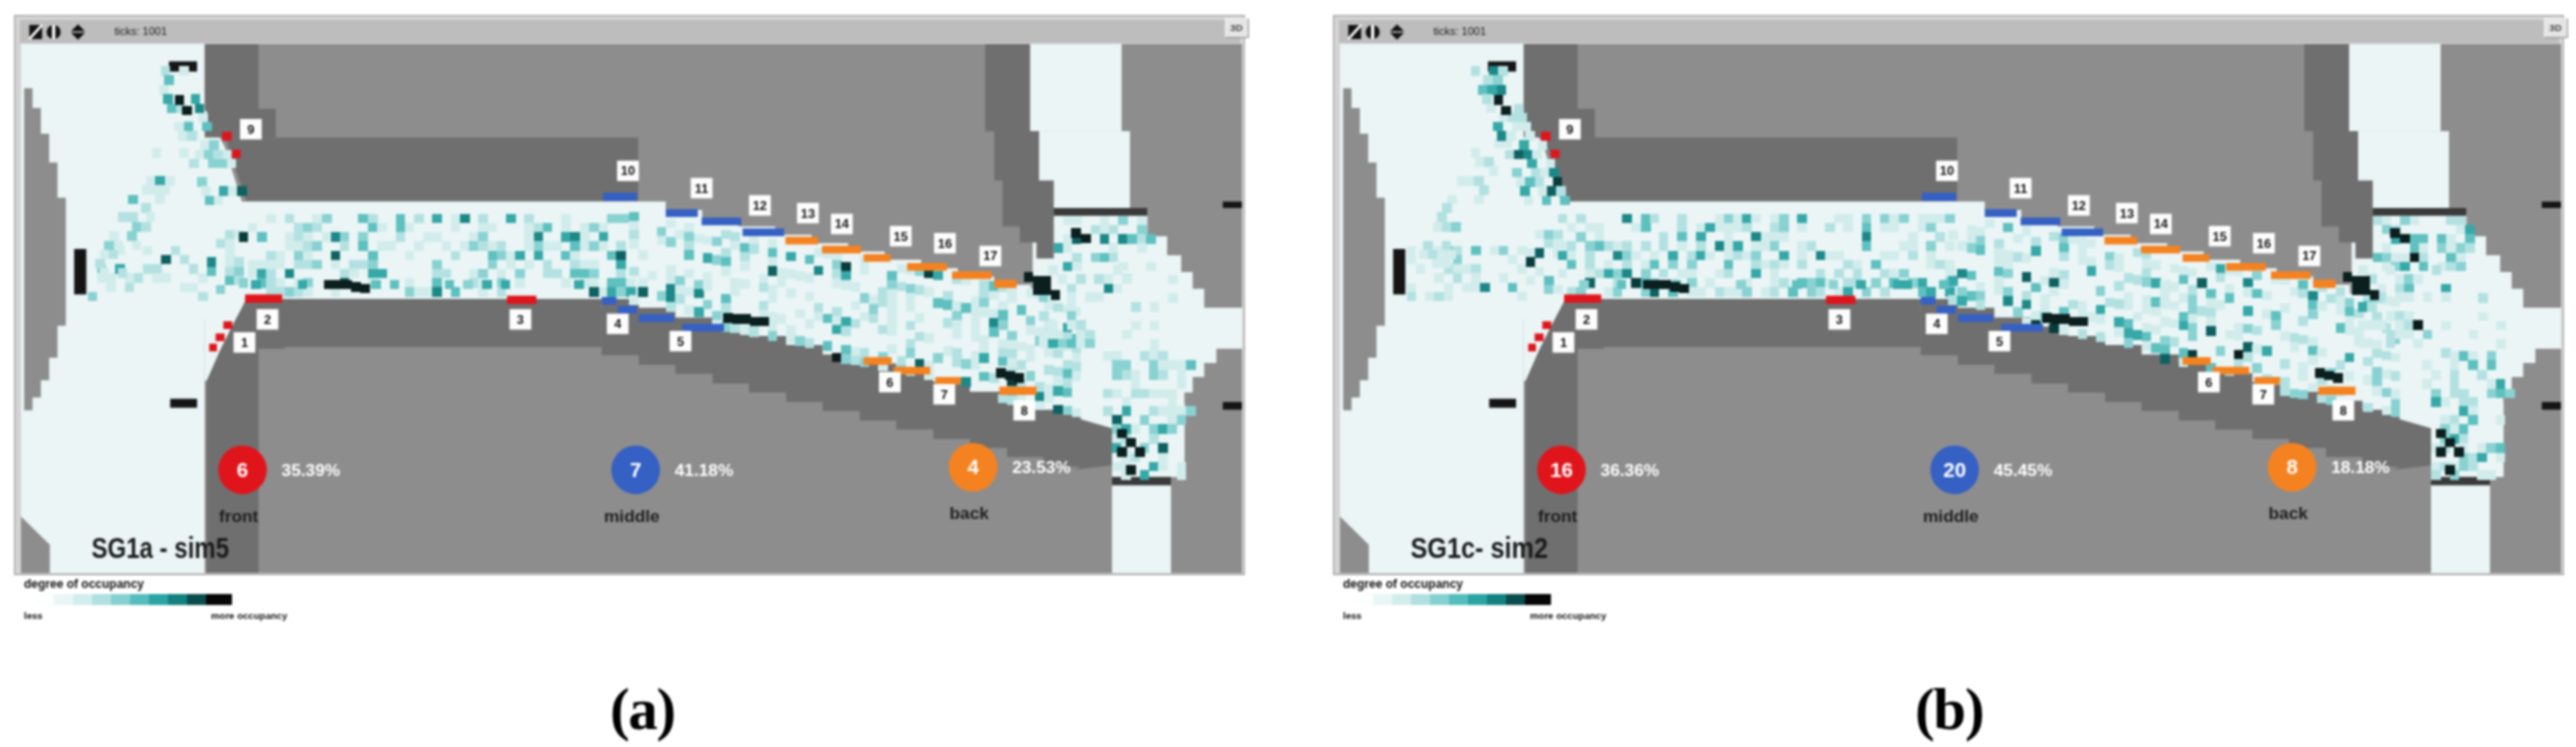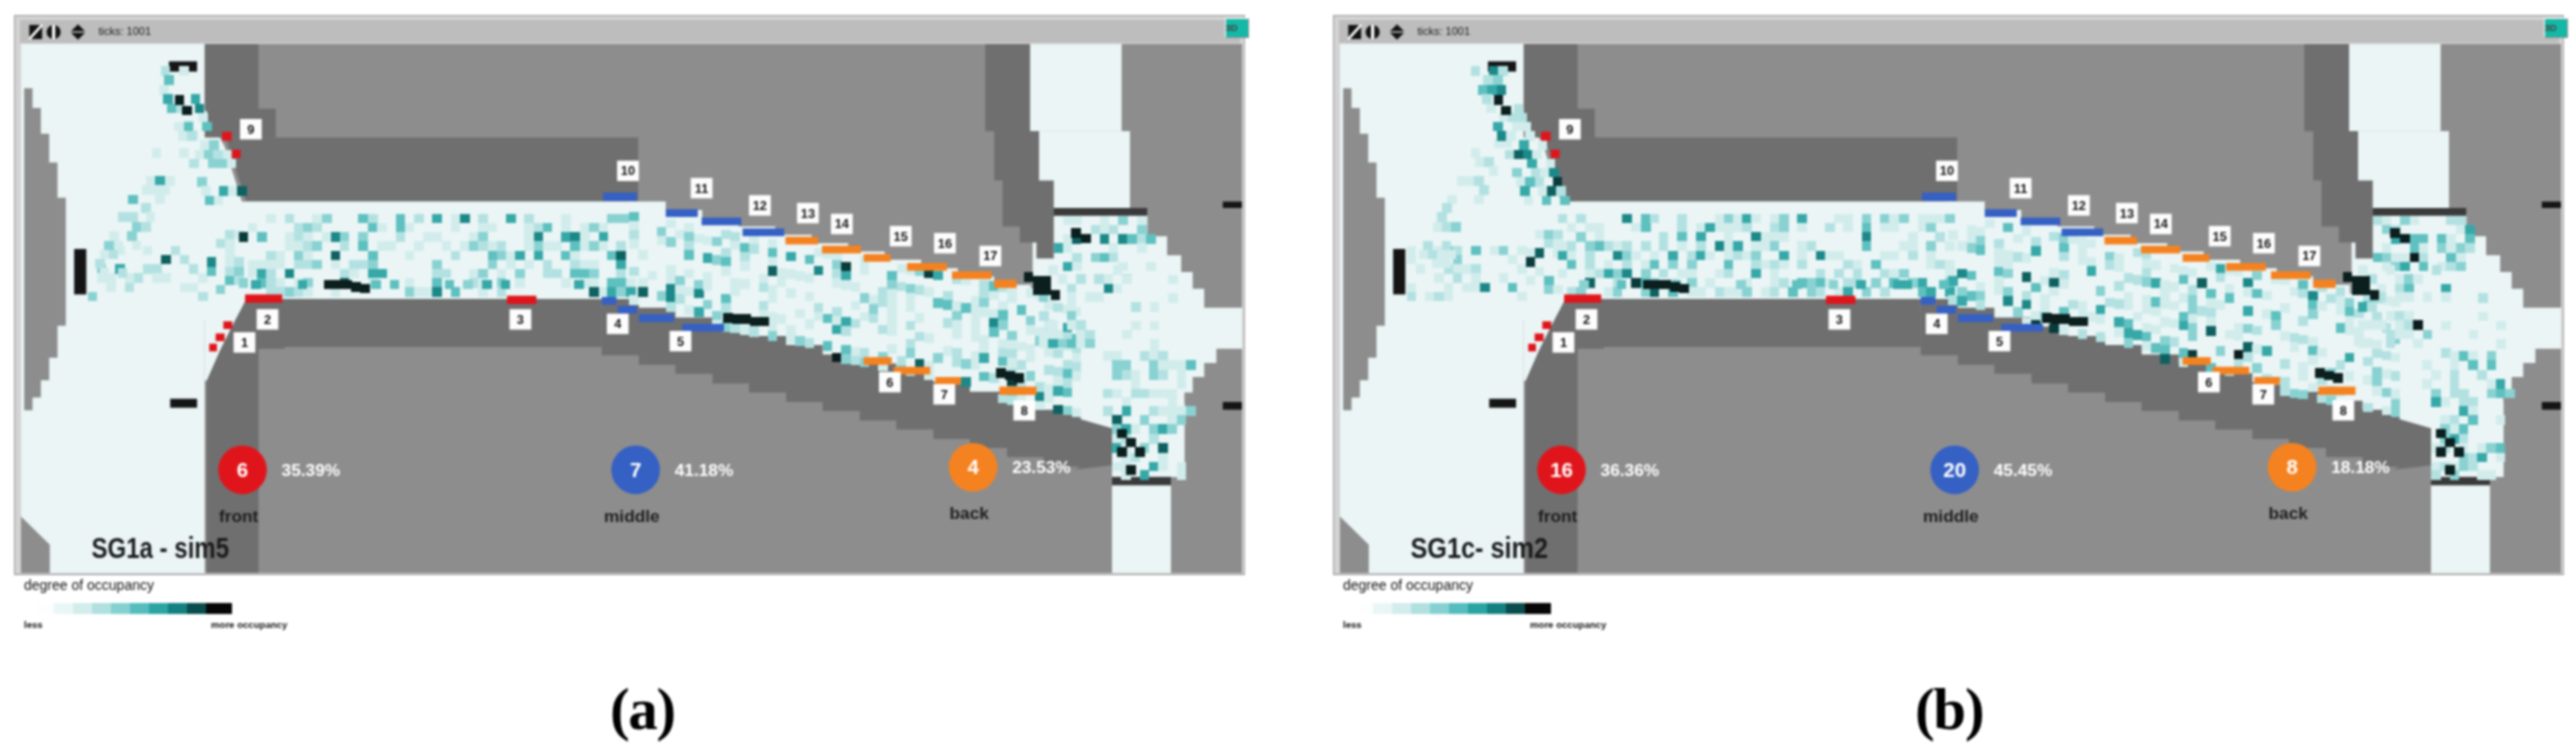--- a/index.html
+++ b/index.html
@@ -1,27 +1,27 @@
 <!DOCTYPE html>
 <html style="font-size:10.2px"><head><meta charset="utf-8"><style>
 html,body{margin:0;padding:0;}
 body{width:2576px;height:747px;background:#ffffff;position:relative;
      font-family:"Liberation Sans",sans-serif;}
 #pg{position:absolute;left:0;top:0;width:2576px;height:747px;filter:blur(0.9px);}
 .win{position:absolute;top:14.7px;width:1231px;height:560px;background:#d3d3d3;
      border:0.6px solid #9a9a9a;border-bottom:1.9px solid #8f8f8f;border-right:1.3px solid #a5a5a5;box-sizing:border-box;}
 .tbar{position:absolute;left:4.5px;top:4.5px;width:1220px;height:23px;background:#bdbdbd;}
 .ticons{position:absolute;left:8.3px;top:2.6px;}
-.ticks{position:absolute;left:79px;top:5.1px;font-size:11px;color:#1a1a1a;}
-.btn3d{position:absolute;right:-9px;top:-2.6px;width:22px;height:18px;background:#14b8a6;
+.ticks{position:absolute;left:95px;top:5.1px;font-size:11px;color:#1a1a1a;}
+.btn3d{position:absolute;right:-9px;top:-2.6px;width:22px;height:18px;background:#e5e5e5;
        border:1.3px solid #8f8f8f;border-top-color:#f5f5f5;border-left-color:#f5f5f5;
-       font-size:9.6px;font-weight:bold;color:#444;text-align:left;line-height:18px;margin-left:29px;}
+       font-size:9.6px;font-weight:bold;color:#444;text-align:center;line-height:18px;margin-left:29px;}
 .view{position:absolute;left:6.4px;top:28px;width:1221px;height:529px;background:#8d8d8d;}
 .legend{position:absolute;top:577px;width:384px;color:#111;}
-.ltitle{font-size:14px;font-weight:normal;margin-bottom:10px;}
+.ltitle{font-size:12px;font-weight:bold;margin-bottom:3px;}
 .ramp{height:11px;margin-left:11px;white-space:nowrap;font-size:0;}
 .ramp span{display:inline-block;height:11px;}
 .lrow{position:relative;margin-top:4.5px;font-size:9.6px;font-weight:bold;height:11.5px;}
 .less{position:absolute;left:0;text-align:center;}
 .more{position:absolute;left:187px;}
 .ablabel{position:absolute;top:680px;font-size:59px;font-weight:bold;line-height:1;letter-spacing:-1.3px;
          font-family:"Liberation Serif",serif;color:#000;}
 </style></head><body>
 <div id="pg">
 

